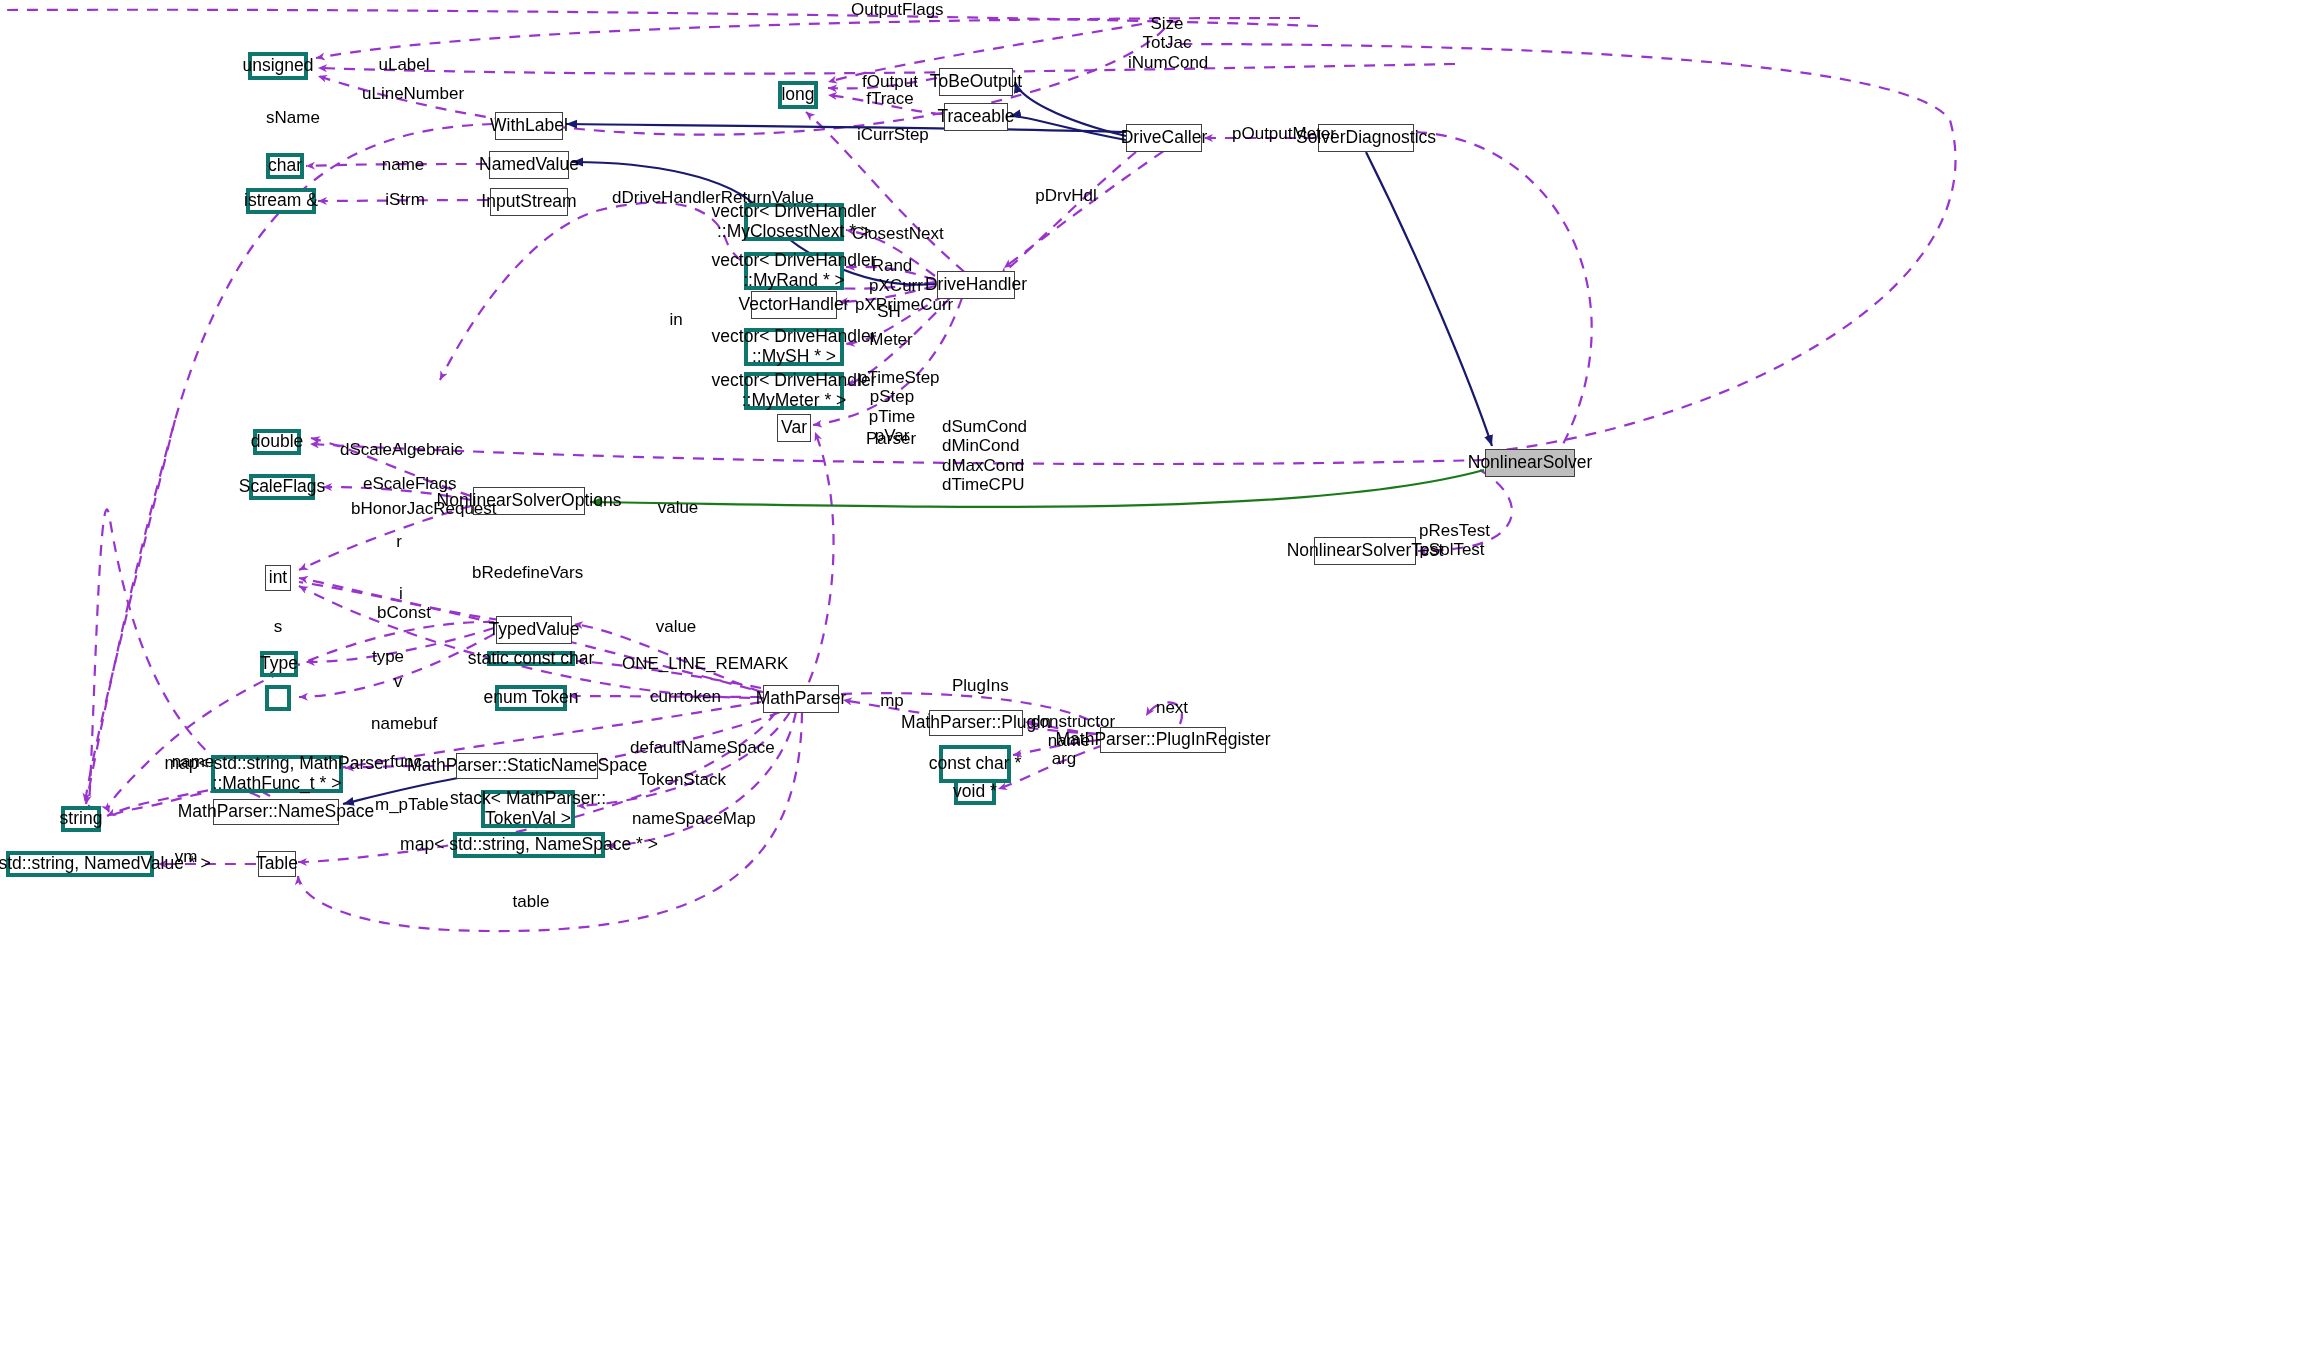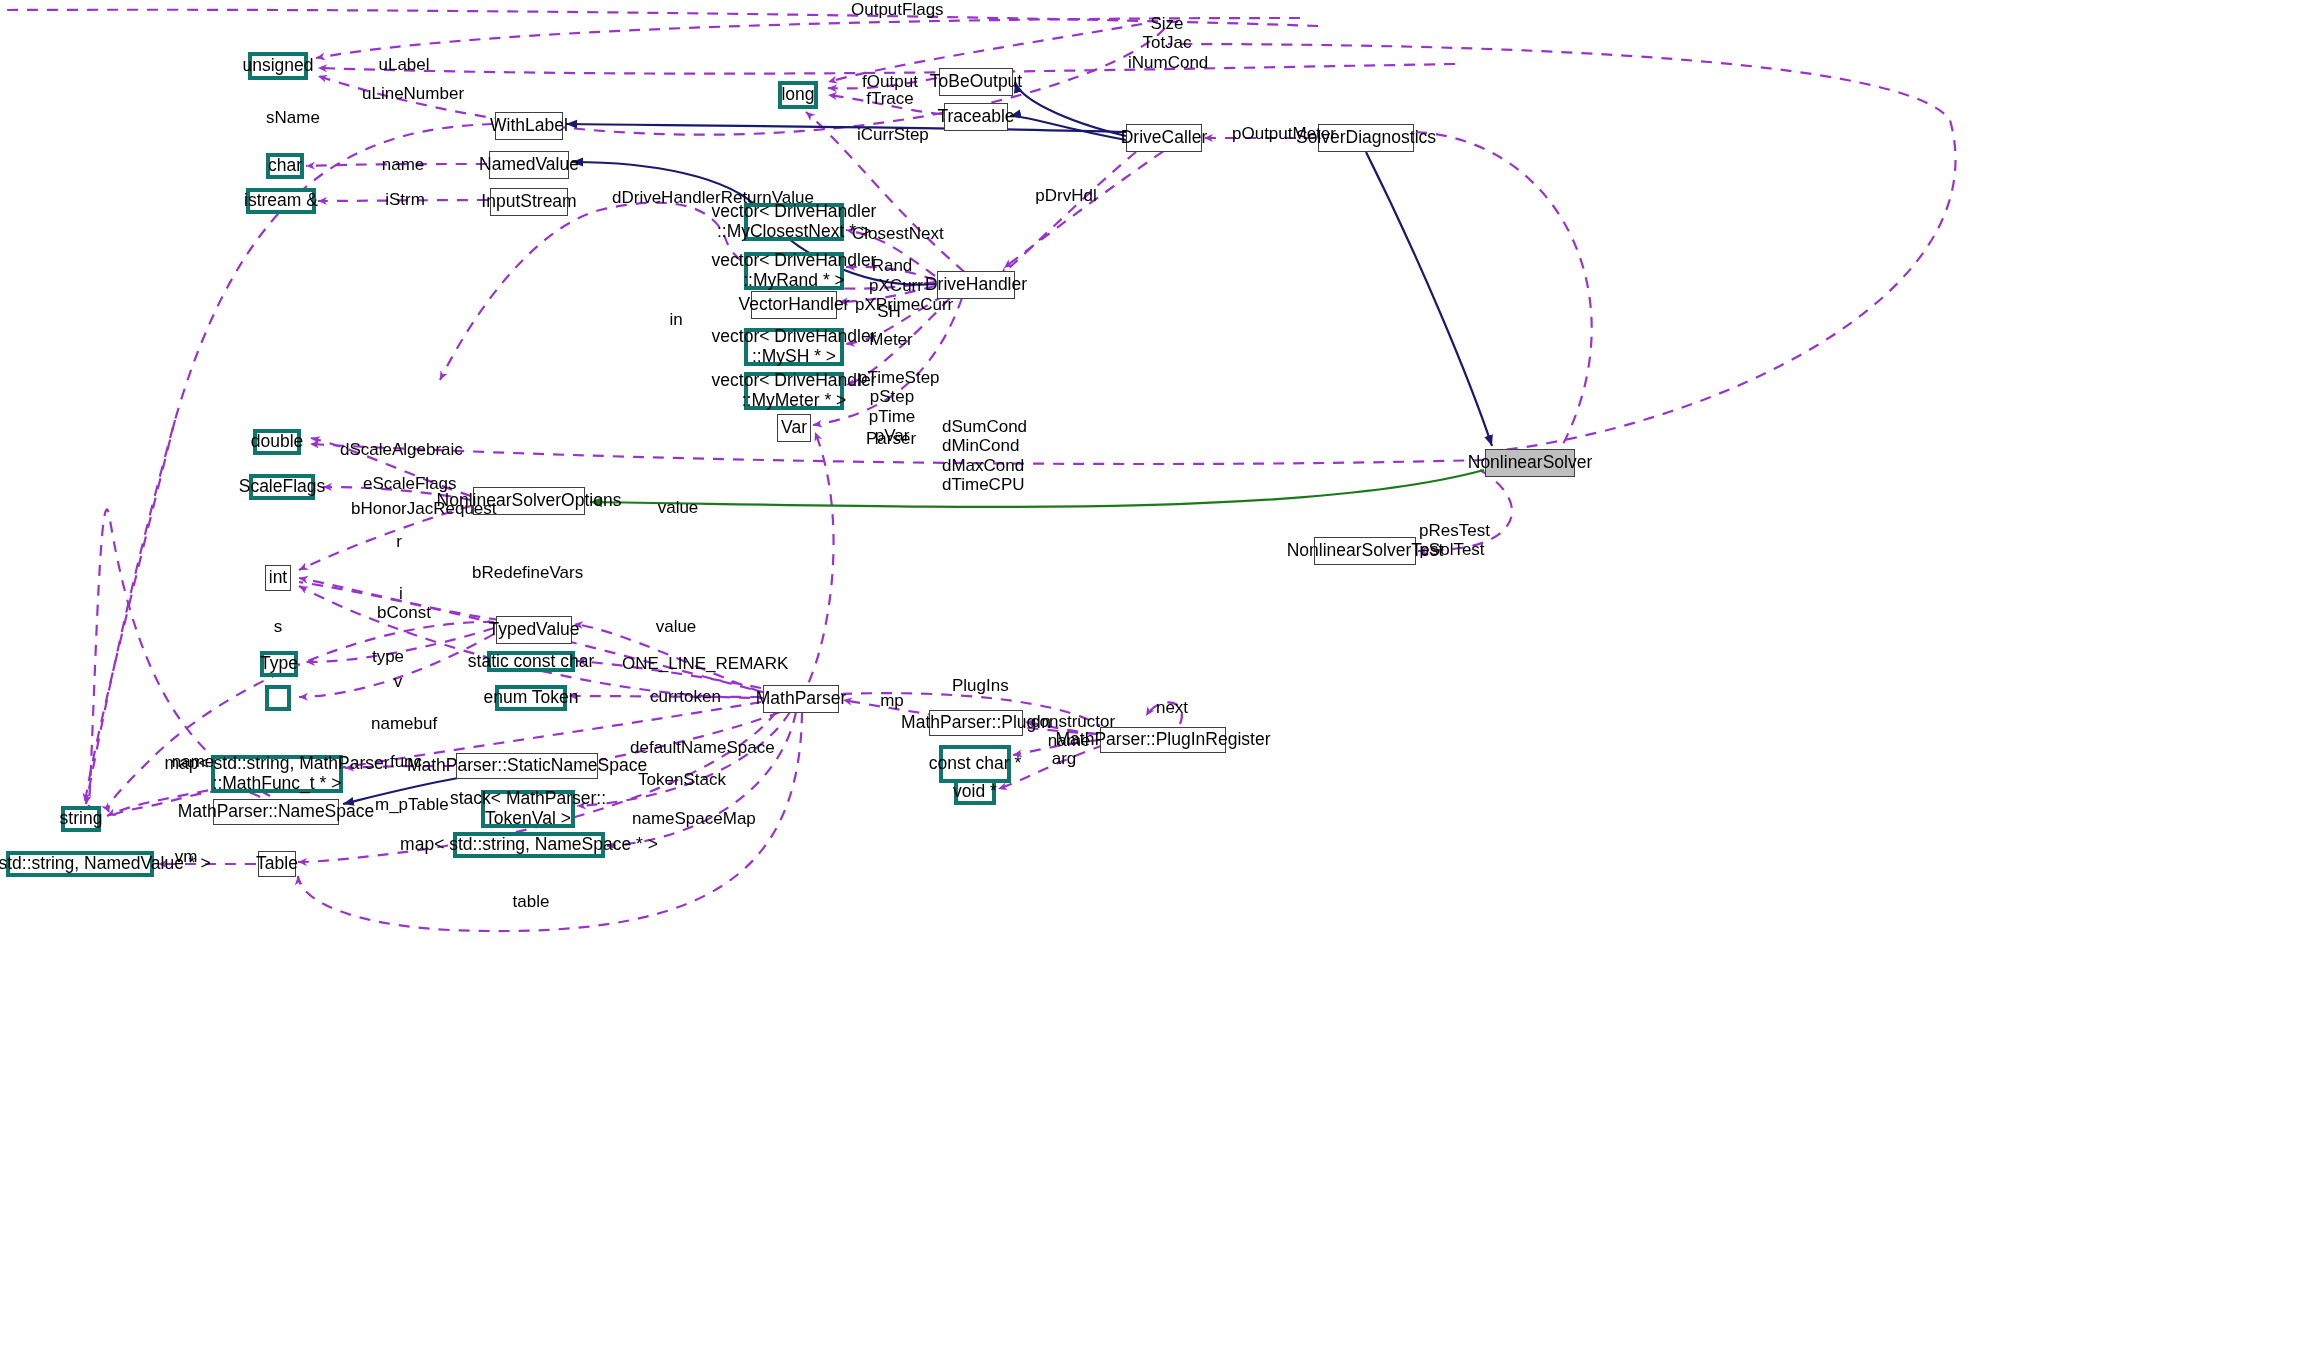--- a/index.html
+++ b/index.html
@@ -173,21 +173,21 @@
 ::MyMeter * &gt;</div>
       <div class="node strong" style="left: 777px; top: 414px; width: 34px; height: 28px;">Var</div>
       <div class="node plain" style="left: 253px; top: 429px; width: 48px; height: 26px;">double</div>
       <div class="node current" style="left: 1485px; top: 449px; width: 90px; height: 28px;">NonlinearSolver</div>
       <div class="node plain" style="left: 249px; top: 474px; width: 66px; height: 26px;">ScaleFlags</div>
       <div class="node strong" style="left: 473px; top: 487px; width: 112px; height: 28px;">NonlinearSolverOptions</div>
       <div class="node strong" style="left: 1314px; top: 537px; width: 102px; height: 28px;">NonlinearSolverTest</div>
       <div class="node strong" style="left: 265px; top: 565px; width: 26px; height: 26px;">int</div>
       <div class="node strong" style="left: 496px; top: 616px; width: 76px; height: 28px;">TypedValue</div>
       <div class="node plain" style="left: 260px; top: 651px; width: 38px; height: 26px;">Type</div>
-      <div class="node plain" style="left: 487px; top: 651px; width: 88px; height: 21px;">static const char</div>
+      <div class="node plain" style="left: 487px; top: 651px; width: 88px; height: 15px;">static const char</div>
       <div class="node plain" style="left: 265px; top: 685px; width: 26px; height: 26px;"></div>
       <div class="node plain" style="left: 495px; top: 685px; width: 72px; height: 26px;">enum Token</div>
       <div class="node strong" style="left: 763px; top: 685px; width: 76px; height: 28px;">MathParser</div>
       <div class="node plain" style="left: 61px; top: 806px; width: 40px; height: 26px;">string</div>
       <div class="node strong" style="left: 929px; top: 710px; width: 94px; height: 26px;">MathParser::PlugIn</div>
       <div class="node strong" style="left: 1100px; top: 727px; width: 126px; height: 26px;">MathParser::PlugInRegister</div>
       <div class="node plain" style="left: 939px; top: 745px; width: 72px; height: 38px;">const char *</div>
       <div class="node plain" style="left: 954px; top: 779px; width: 42px; height: 26px;">void *</div>
       <div class="node plain" style="left: 211px; top: 755px; width: 132px; height: 38px;">map&lt; std::string, MathParser
 ::MathFunc_t * &gt;</div>

